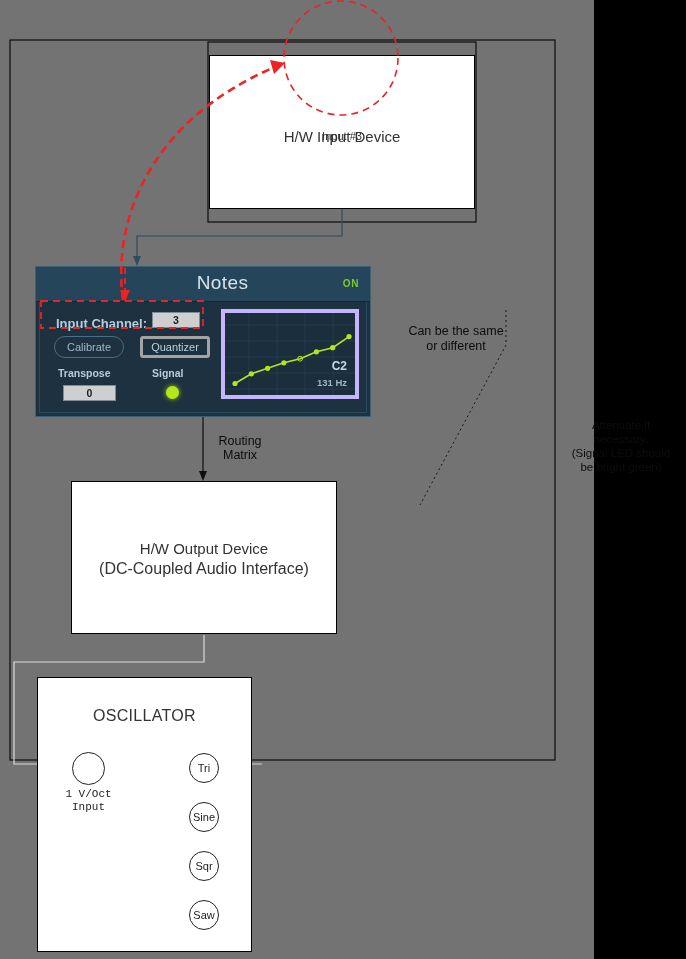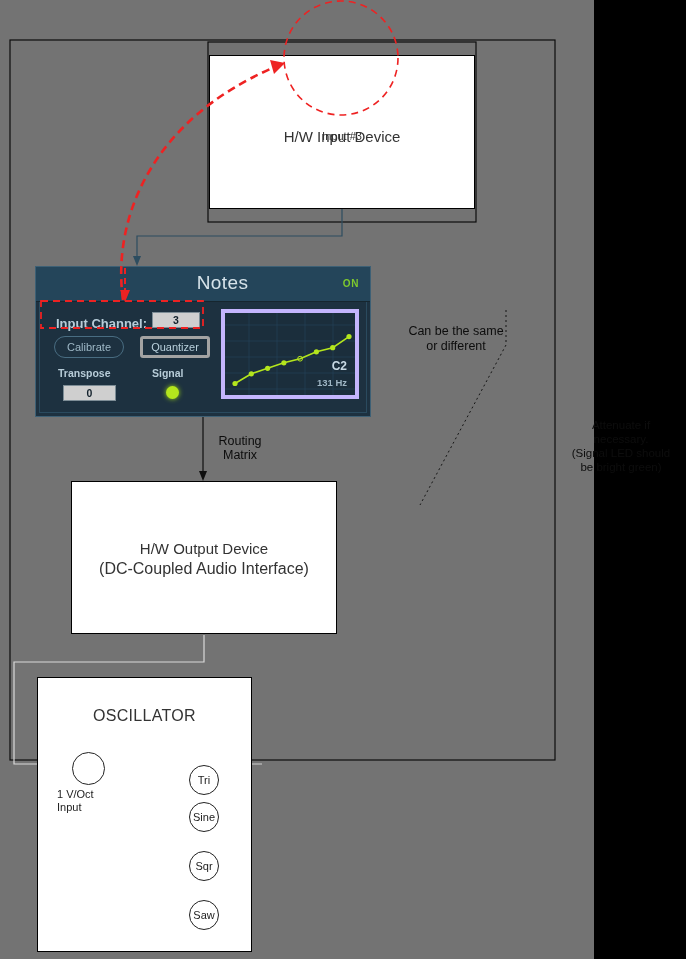--- a/index.html
+++ b/index.html
@@ -20,21 +20,21 @@
   #hw-output .l1{top:58px;font-size:15px;}
   #hw-output .l2{top:78px;font-size:16px;}
 
   #osc{left:37px;top:677px;width:215px;height:275px;}
   #osc .osc-title{top:29px;font-size:16px;letter-spacing:.3px;}
 
   .jack{position:absolute;border:1.3px solid #222;border-radius:50%;
         background:#fff;box-sizing:border-box;display:flex;
         align-items:center;justify-content:center;
         font-size:11px;color:#222;}
-  .jlabel{position:absolute;text-align:left;font-size:11px;color:#222;line-height:13px;}
+  .jlabel{position:absolute;text-align:center;font-size:11px;color:#222;line-height:13px;font-family:Liberation Mono, monospace;}
 
   
   #notes{position:absolute;left:35px;top:266px;width:336px;height:151px;
          background:#1d3140;border:1px solid #3d6075;box-sizing:border-box;}
   #notes .inner{position:absolute;left:3px;top:3px;right:3px;bottom:3px;
                 border:1px solid #2a4a5e;box-sizing:border-box;}
   #notes .hdr{position:absolute;left:0;top:0;right:0;height:34px;
               background:#24455a;border-bottom:1px solid #16262f;}
   #notes .hdr .ttl{position:absolute;left:0;right:0;top:5px;text-align:center;
                    font-size:19px;color:#d6e3ea;letter-spacing:.4px;padding-left:39px;}
@@ -120,21 +120,21 @@
 
   <div class="wbox" id="osc">
     <div class="title osc-title">OSCILLATOR</div>
 
     <div class="jack" style="left:34px;top:74px;width:33px;height:33px;"></div>
     <div class="jlabel" style="left:19px;top:110px;width:63px;">
       <div>1 V/Oct</div>
       <div>Input</div>
     </div>
 
-    <div class="jack" style="left:151px;top:87px;width:30px;height:30px;">Tri</div>
+    <div class="jack" style="left:151px;top:75px;width:30px;height:30px;">Tri</div>
     <div class="jack" style="left:151px;top:124px;width:30px;height:30px;">Sine</div>
     <div class="jack" style="left:151px;top:173px;width:30px;height:30px;">Sqr</div>
     <div class="jack" style="left:151px;top:222px;width:30px;height:30px;">Saw</div>
   </div>
 
   <div id="notes">
     <div class="inner"></div>
 
     <div class="hdr">
       <div class="ttl">Notes</div>

